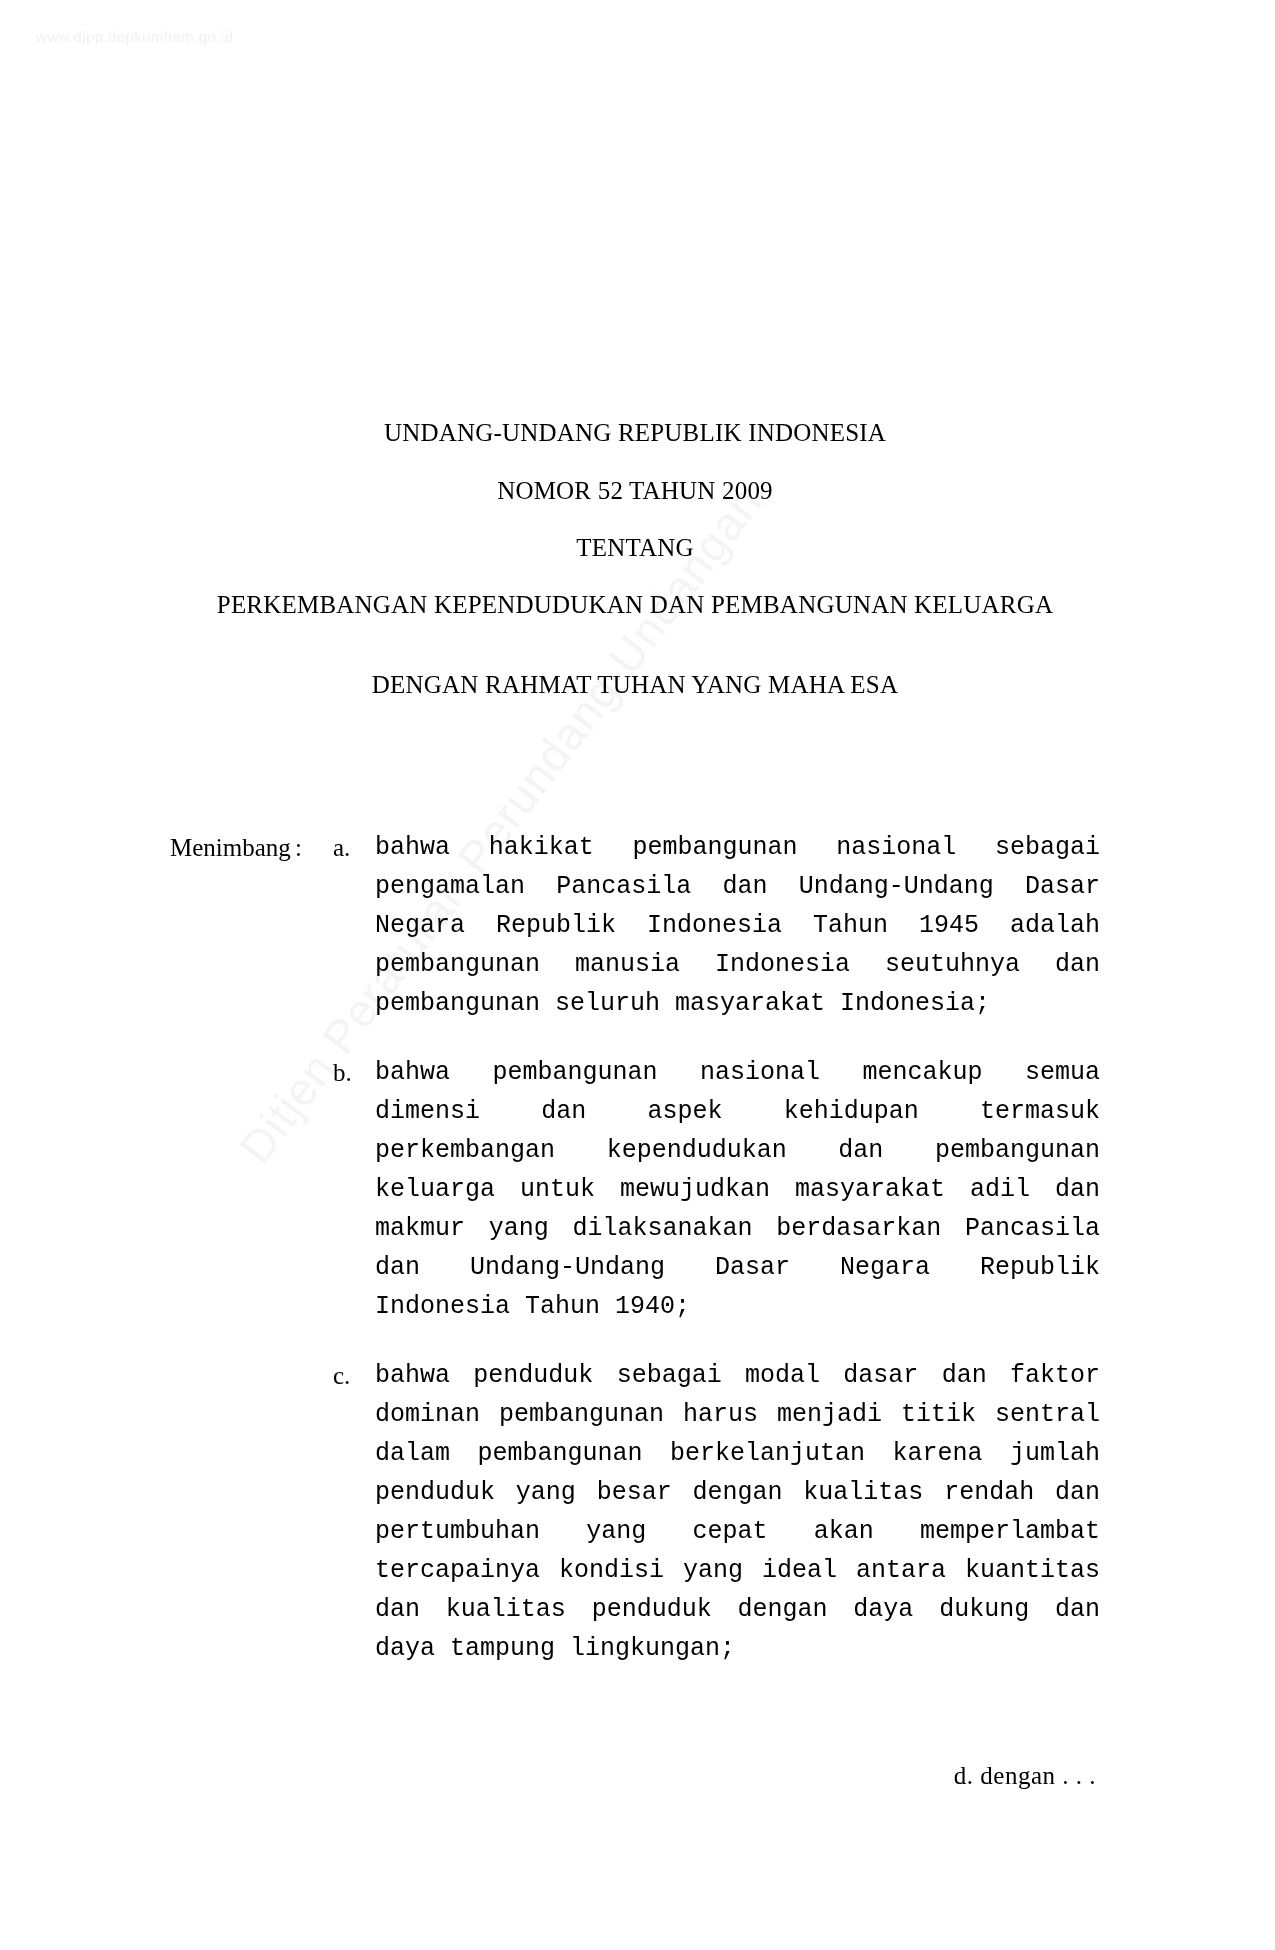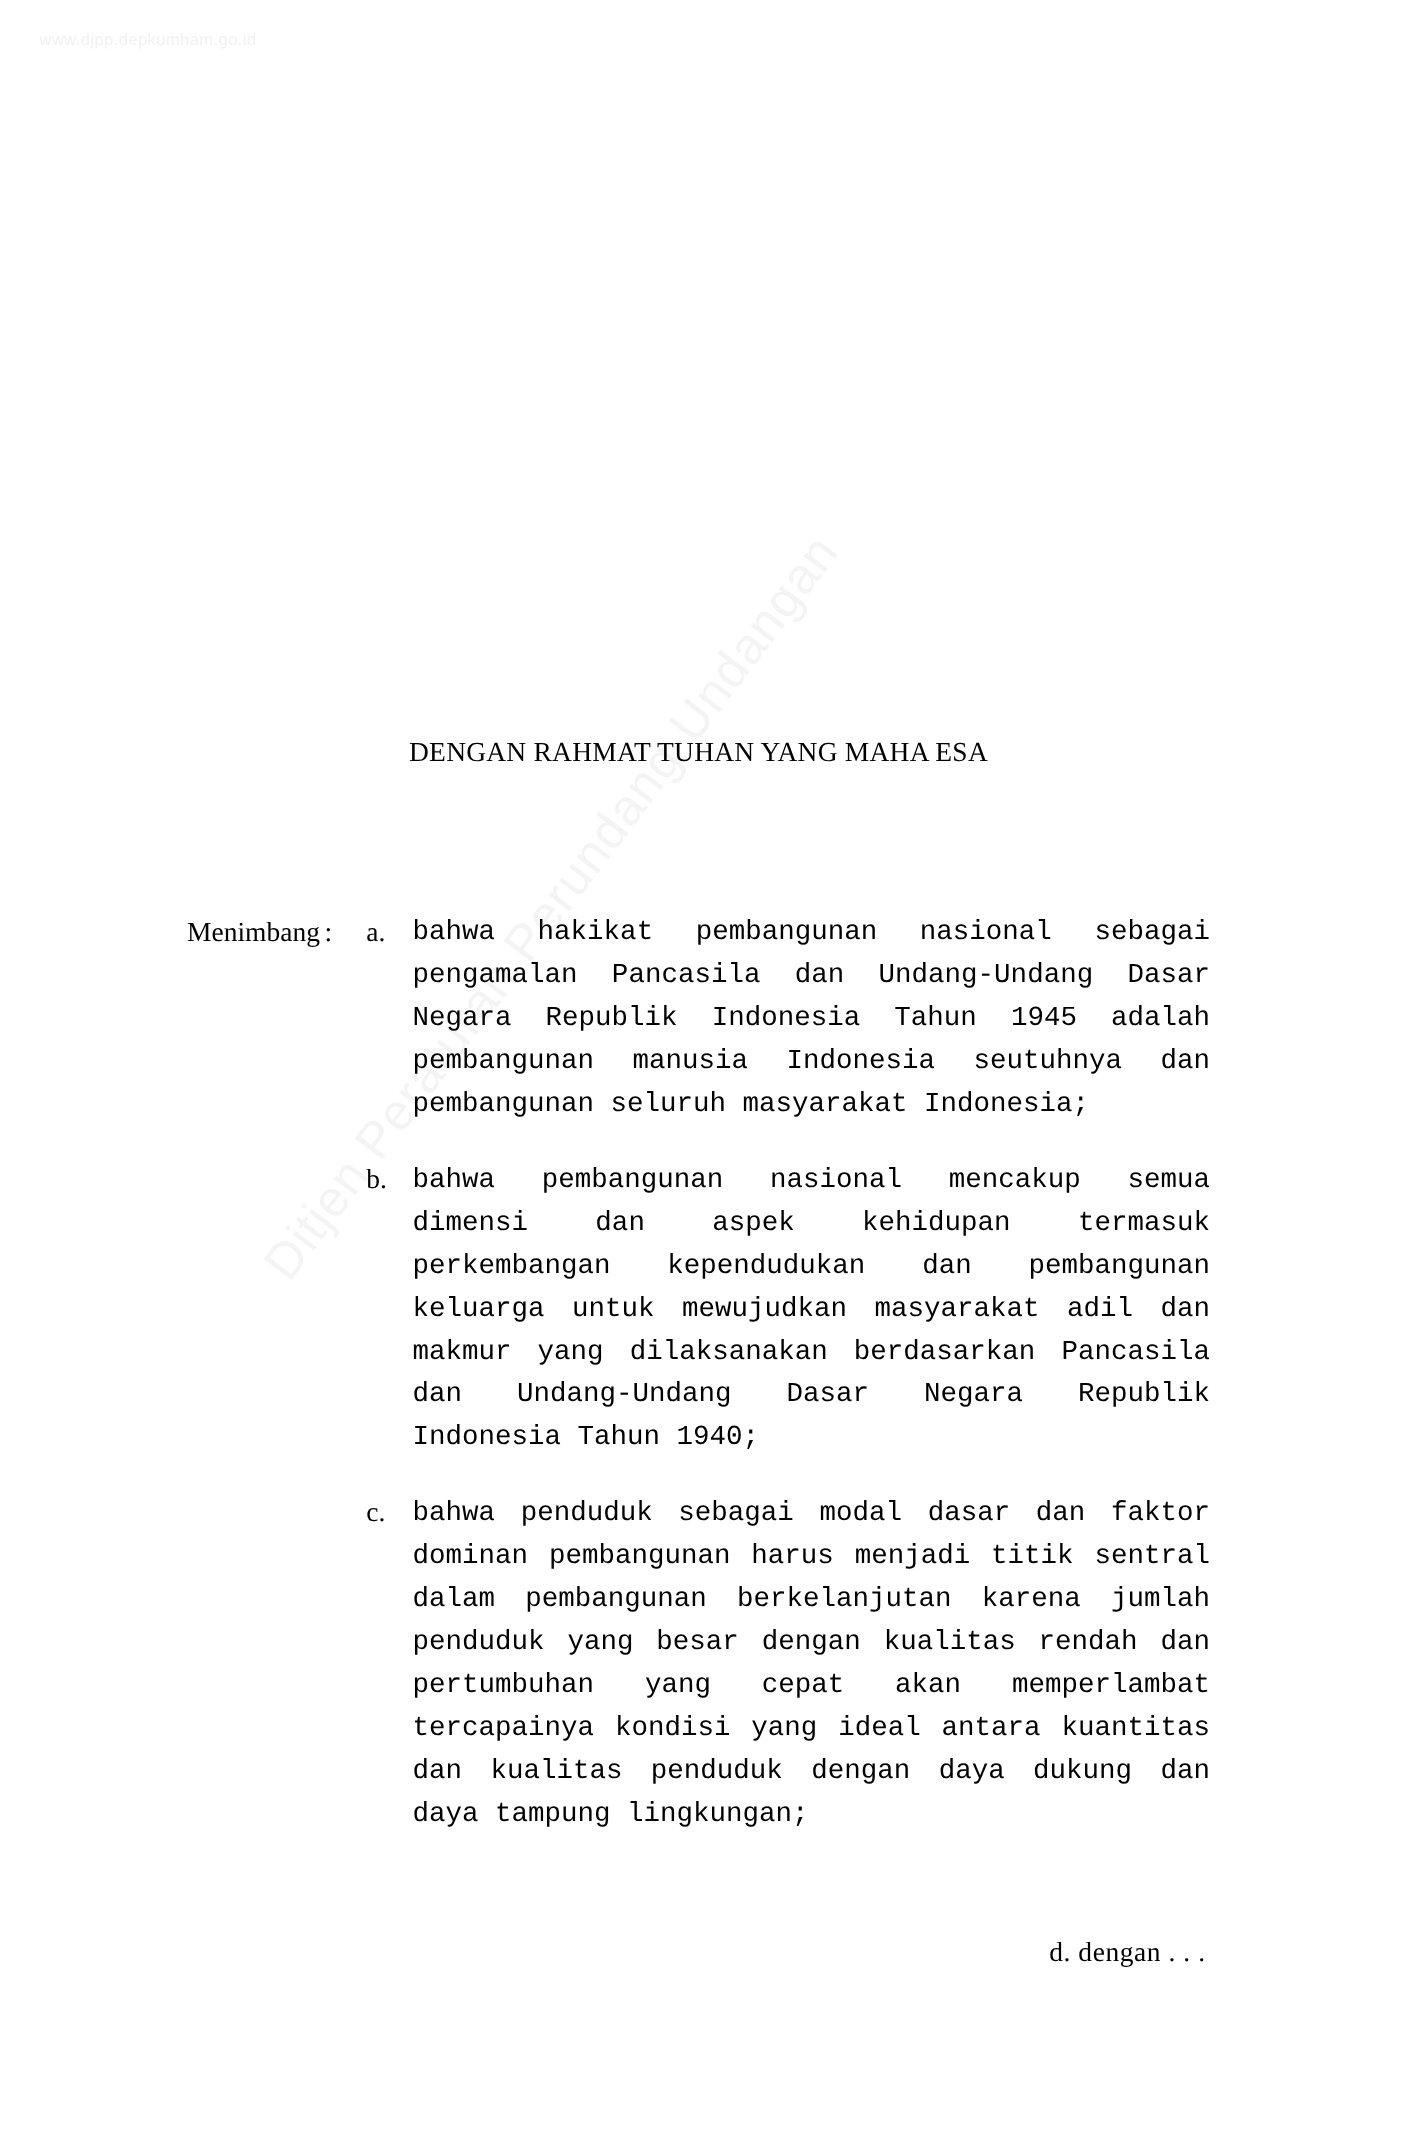--- a/index.html
+++ b/index.html
@@ -150,20 +150,29 @@
 <body>
 
 <div id="page">
 
   <div class="wm-top">www.djpp.depkumham.go.id</div>
 
   <div class="wm-diag">Ditjen Peraturan Perundang-Undangan</div>
 
   <div class="content">
 
+    <div class="heading">
+      <div class="ln">UNDANG-UNDANG REPUBLIK INDONESIA</div>
+      <div class="h-gap-1"></div>
+      <div class="ln">NOMOR  52  TAHUN  2009</div>
+      <div class="h-gap-2"></div>
+      <div class="ln">TENTANG</div>
+      <div class="h-gap-3"></div>
+      <div class="ln">PERKEMBANGAN  KEPENDUDUKAN DAN PEMBANGUNAN KELUARGA</div>
+    </div>
 
     <div class="subheading">
       <div class="ln">DENGAN RAHMAT TUHAN YANG MAHA ESA</div>
       <div class="s-gap"></div>
     </div>
 
     <div class="considering">
 
       <div class="cons-row">
         <div class="cons-label">Menimbang</div>

